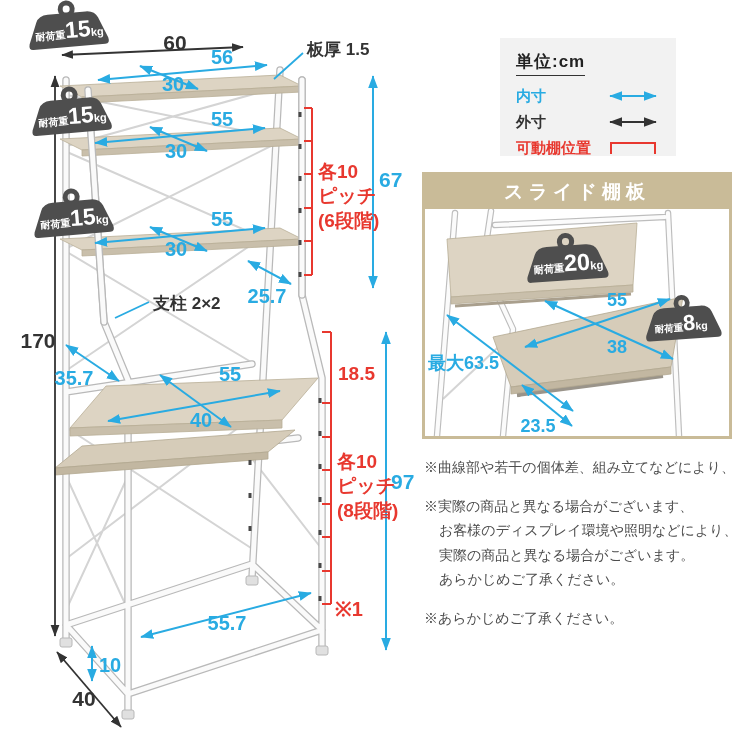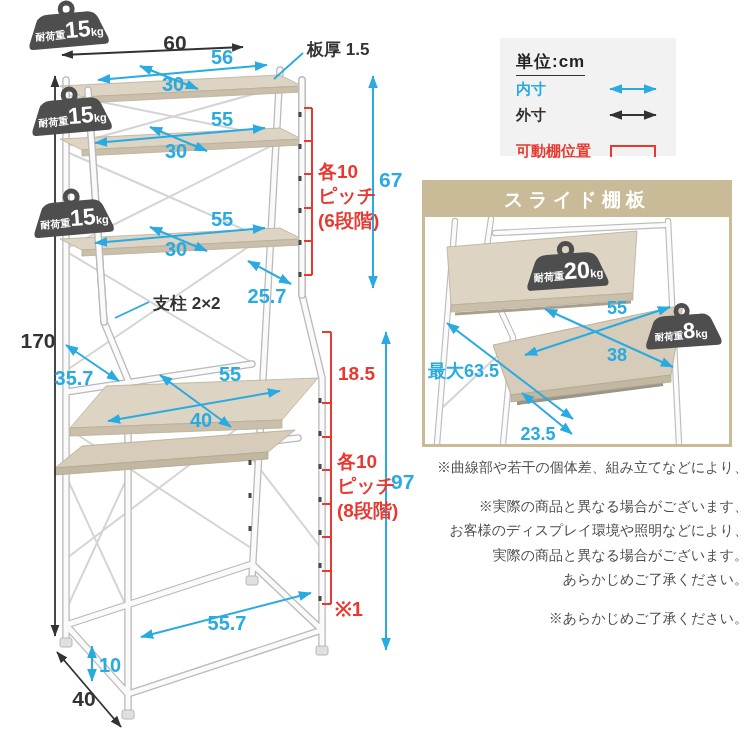--- a/index.html
+++ b/index.html
@@ -31,35 +31,35 @@
   .badge-body{fill:#4e4e4e;}
   .badge-ring{fill:none;stroke:#4e4e4e;stroke-width:5;}
   .badge-t1{fill:#ffffff;font-size:10px;font-weight:600;}
   .badge-t2{fill:#ffffff;font-size:23px;font-weight:700;}
   .badge-t3{fill:#ffffff;font-size:11px;font-weight:700;}
 
   
   .legend{position:absolute;left:500px;top:38px;width:176px;height:118px;background:#f2f2f2;
           box-sizing:border-box;padding:12px 14px 10px 16px;}
   .legend-unit{display:inline-block;font-size:17px;font-weight:600;color:#222;letter-spacing:1px;
-               border-bottom:1.5px solid #333;padding-bottom:2px;}
+               border-bottom:1.5px solid #333;padding-bottom:2px;margin-bottom:7px;}
   .legend-row{display:flex;justify-content:space-between;align-items:center;height:26px;
               font-size:15px;font-weight:600;}
-  .lg-black{color:#333333;} .lg-blue{color:#29abe2;} .lg-red{color:#e8382f;margin-top:10px;}
+  .lg-black{color:#333333;} .lg-blue{color:#29abe2;} .lg-red{color:#e8382f;}
 
   
-  .inset{position:absolute;left:422px;top:180px;width:310px;height:267px;box-sizing:border-box;
+  .inset{position:absolute;left:422px;top:172px;width:310px;height:267px;box-sizing:border-box;
          border:3px solid #c9bb98;background:#ffffff;}
   .inset-header{height:34px;background:#c9bb98;color:#ffffff;font-size:19px;font-weight:600;
                 letter-spacing:5px;display:flex;align-items:center;justify-content:center;}
 
   
   .notes{position:absolute;left:424px;top:455px;width:324px;color:#4d4d4d;font-size:14px;
          line-height:24.5px;}
-  .note{margin-bottom:14px;text-align:right;}
+  .note{margin-bottom:14px;}
   .nl{white-space:nowrap;}
   .nl.ind{padding-left:15px;}
   .red-ref{color:#e8382f;}
 </style>
 </head>
 <body>
 
 <div class="stage">
 
   <svg width="420" height="750" viewBox="0 0 420 750" style="position:absolute;left:0;top:0;">

